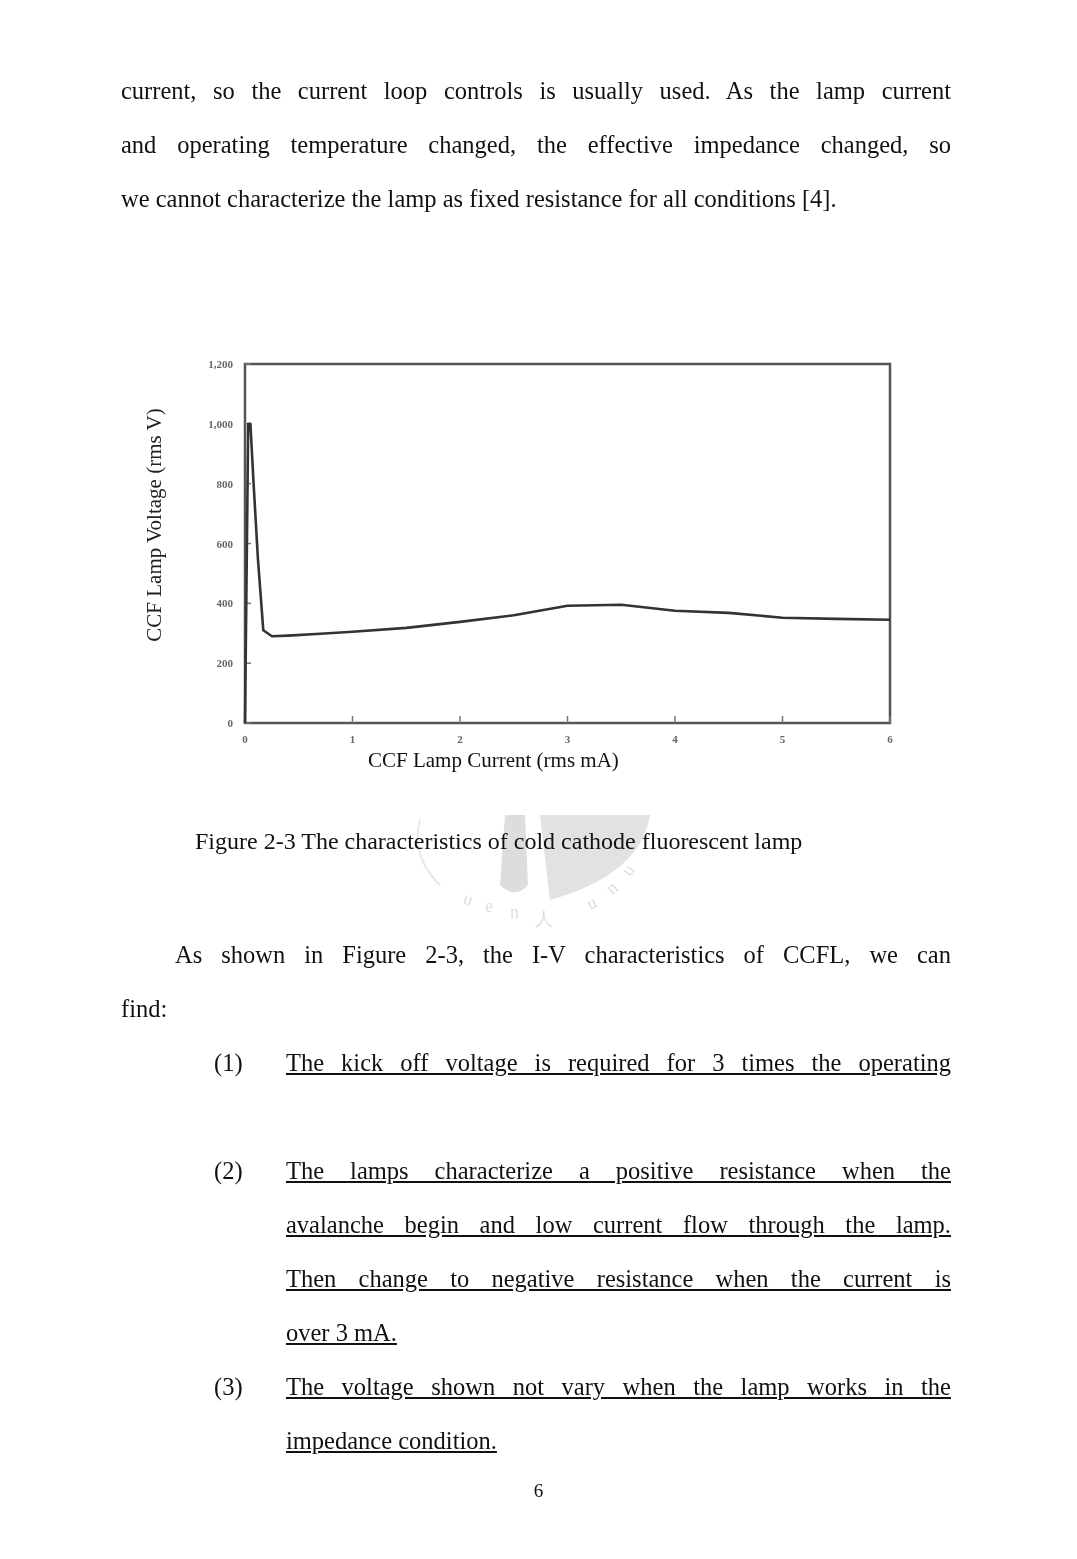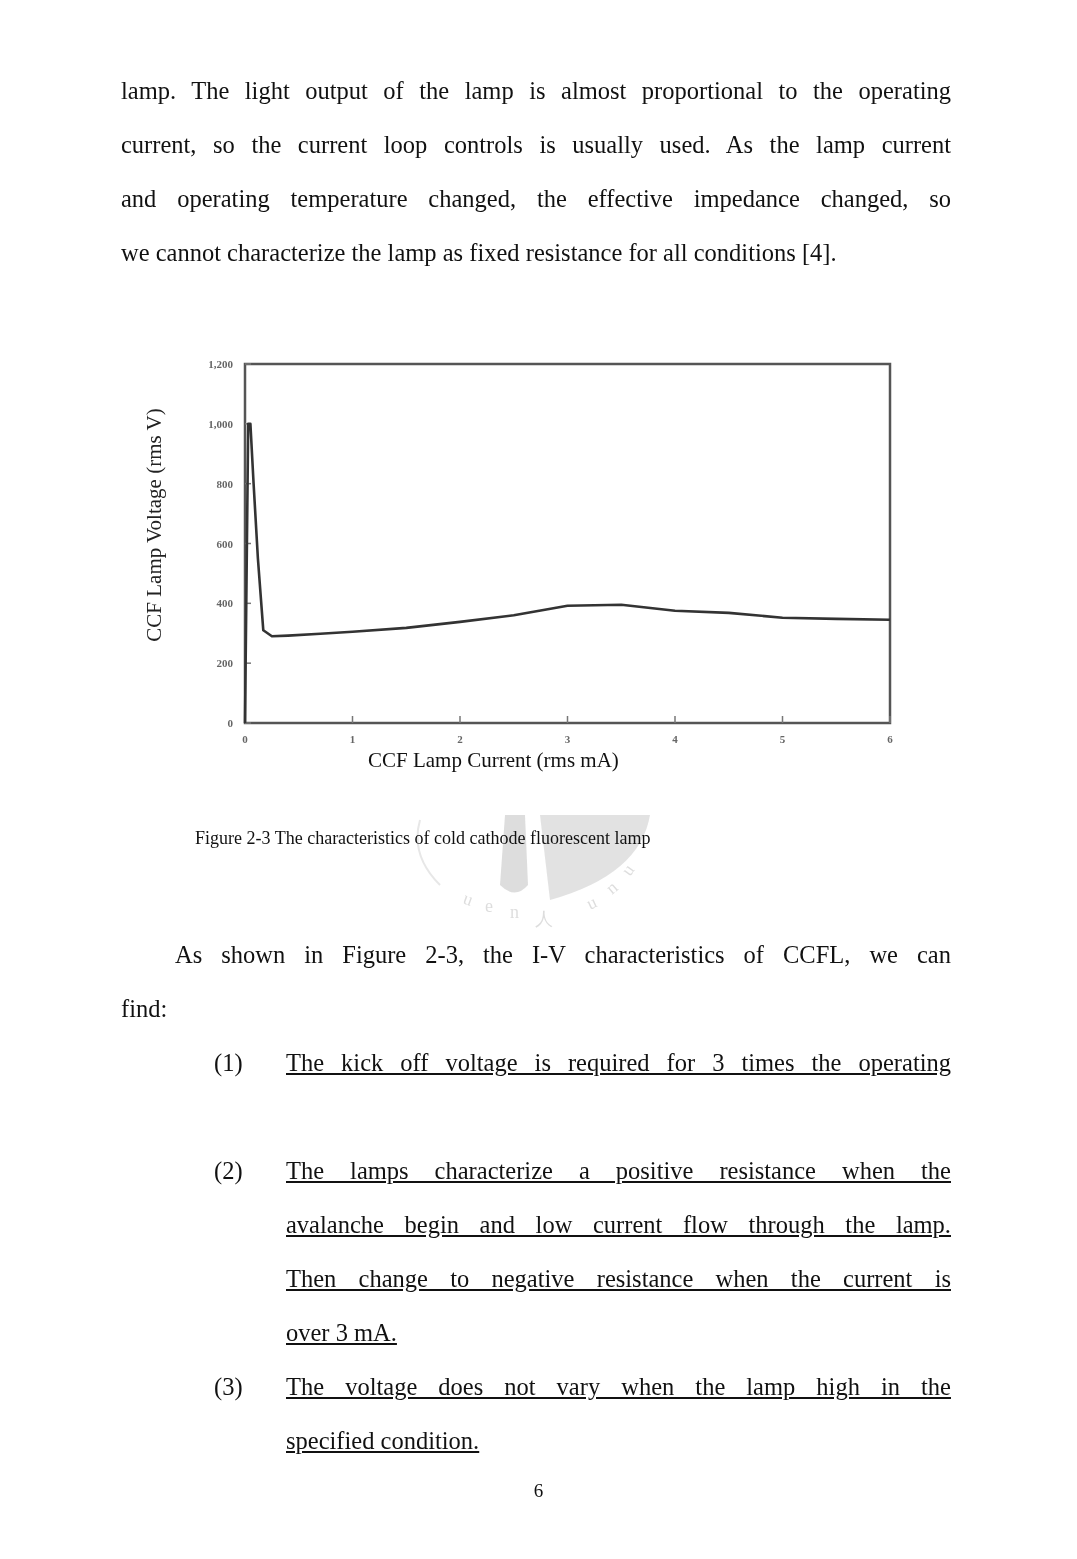--- a/index.html
+++ b/index.html
@@ -6,32 +6,31 @@
   body { width: 1077px; height: 1559px; position: relative; overflow: hidden;
          font-family: "Liberation Serif", "DejaVu Serif", serif; color: #111; }
   .para { position: absolute; left: 121px; width: 830px; font-size: 24.5px; line-height: 54px;
           text-align: justify; text-align-last: left; }
   .line { display: block; text-align: justify; text-align-last: justify; white-space: nowrap; height: 54px; }
   .line.last { text-align-last: left; }
   .fig-wrap { position: absolute; left: 140px; top: 350px; width: 780px; height: 420px; }
   svg text { font-family: "Liberation Serif", "DejaVu Serif", serif; }
   .ylabel { position: absolute; left: 140px; top: 360px; width: 30px; height: 330px; }
   .xlabel { position: absolute; left: 368px; top: 748px; font-size: 21px; }
-  .caption { position: absolute; left: 195px; top: 828px; font-size: 18px; white-space: nowrap; }
+  .caption { position: absolute; left: 195px; top: 828px; font-size: 24px; white-space: nowrap; }
   .watermark { position: absolute; left: 400px; top: 815px; width: 270px; height: 115px; opacity: 0.28; }
   .list-item { position: absolute; left: 214px; width: 737px; font-size: 24.5px; }
   .list-item .num { position: absolute; left: 0; top: 0; width: 60px; height: 54px; line-height: 54px; }
   .list-item .body { position: absolute; left: 72px; width: 665px; text-decoration: underline; }
   .pagenum { position: absolute; left: 0; width: 1077px; top: 1480px; text-align: center; font-size: 19px; }
 </style>
 </head>
 <body>
 
 <div class="para" style="top:64px;">
-  <span class="line">lamp. The light output of the lamp is almost proportional to the operating</span>
   <span class="line">current, so the current loop controls is usually used. As the lamp current</span>
   <span class="line">and operating temperature changed, the effective impedance changed, so</span>
   <span class="line last">we cannot characterize the lamp as fixed resistance for all conditions [4].</span>
 </div>
 
 <div class="fig-wrap">
   <svg id="chart" width="780" height="420">
     <g id="plot-frame">
         <rect x="105" y="14" width="645" height="359" fill="none" stroke="#555" stroke-width="2.5"></rect>
       </g>
@@ -112,18 +111,18 @@
     <span class="line">The lamps characterize a positive resistance when the</span>
     <span class="line">avalanche begin and low current flow through the lamp.</span>
     <span class="line">Then change to negative resistance when the current is</span>
     <span class="line last">over 3 mA.</span>
   </div>
 </div>
 
 <div class="list-item" style="top:1360px; height:108px;">
   <span class="num">(3)</span>
   <div class="body" style="line-height:54px;">
-    <span class="line">The voltage does not vary when the lamp high in the</span>
-    <span class="line last">specified condition.</span>
+    <span class="line">The voltage shown not vary when the lamp works in the</span>
+    <span class="line last">impedance condition.</span>
   </div>
 </div>
 
 <div class="pagenum">6</div>
 
 </body></html>

